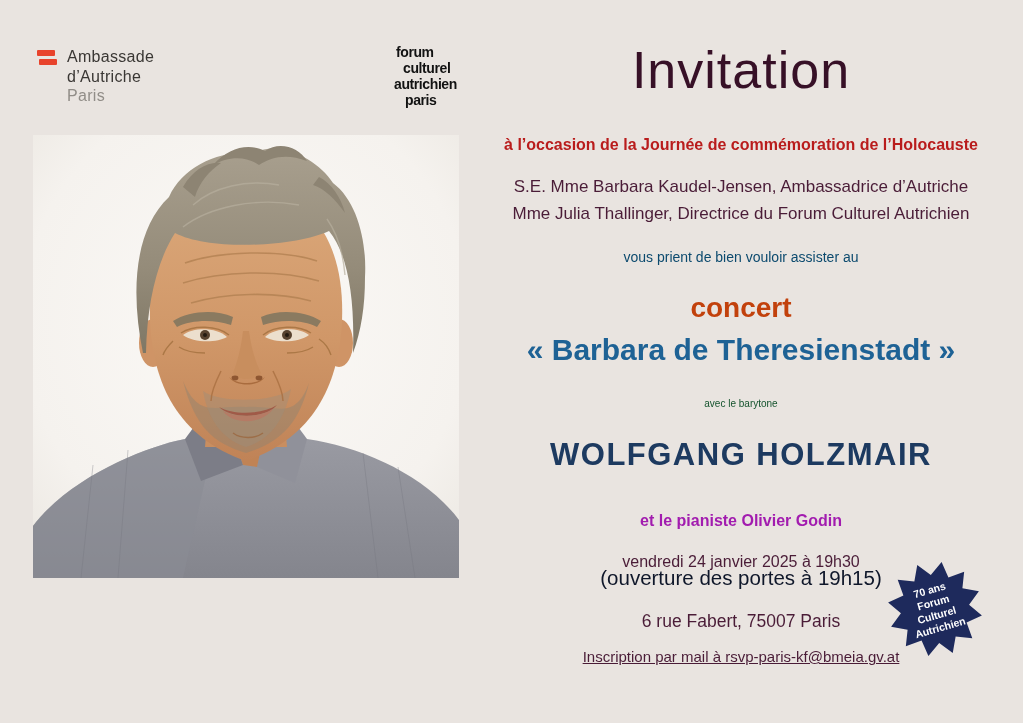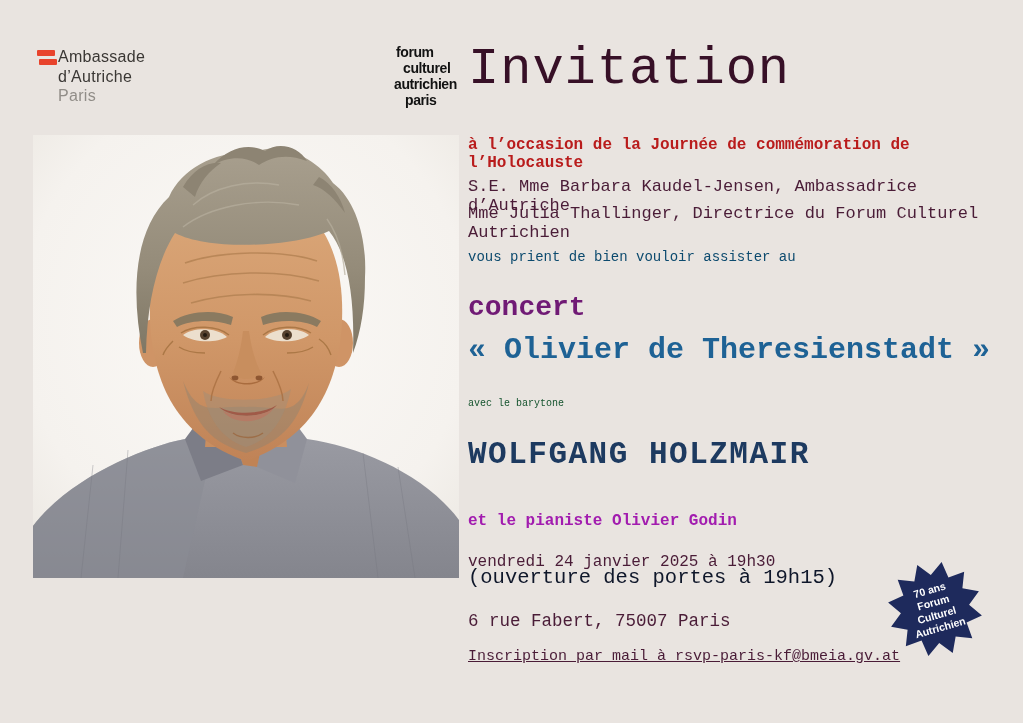--- a/index.html
+++ b/index.html
@@ -5,44 +5,44 @@
   html, body { margin: 0; padding: 0; }
   body {
     width: 1023px; height: 723px;
     background: #e9e4e0;
     font-family: "Liberation Sans", sans-serif;
     position: relative;
     overflow: hidden;
   }
 
   
-  .embassy { position: absolute; left: 37px; top: 47px; display: flex; }
+  .embassy { position: absolute; left: 37px; top: 47px; display: flex; gap: 9px; }
   .flag-icon { position: relative; width: 21px; height: 17px; margin-top: 3px; }
   .flag-icon .bar { position: absolute; height: 6px; border-radius: 1px; background: #e8432c; }
   .flag-icon .bar.top { left: 0; top: 0; width: 18px; }
   .flag-icon .bar.bottom { left: 2px; top: 9px; width: 18px; }
   .embassy-text { font-size: 16px; line-height: 19.5px; color: #3a3734; letter-spacing: 0.3px; }
   .embassy-text .muted { color: #918d88; }
 
   
   .forum-logo { position: absolute; left: 394px; top: 44px; color: #121212;
                 font-weight: 700; font-size: 14px; line-height: 16px; letter-spacing: -0.4px; }
   .forum-logo .l0 { margin-left: 2px; }
   .forum-logo .l1 { margin-left: 9px; }
   .forum-logo .l2 { margin-left: 0; }
   .forum-logo .l3 { margin-left: 11px; }
 
   
-  .rc { position: absolute; left: 468px; width: 546px; text-align: left; font-family: Liberation Mono, monospace; }
+  .rc { position: absolute; left: 468px; width: 546px; text-align: center; }
   .title       { top: 40px;  font-size: 52px;   color: #371027; font-weight: 400; letter-spacing: 1px; }
   .occasion    { top: 136px; font-size: 16px;   color: #b91c1c; font-weight: 700; }
   .host1       { top: 177px; font-size: 17px;   color: #4a1c37; }
   .host2       { top: 204px; font-size: 17px;   color: #4a1c37; }
   .request     { top: 249px; font-size: 14px; color: #0c4a6e; }
-  .concert     { top: 292px; font-size: 28px;   color: #701a75; font-weight: 700; }
+  .concert     { top: 292px; font-size: 28px;   color: #c2410c; font-weight: 700; }
   .event-title { top: 333px; font-size: 30px;   color: #1e6295; font-weight: 700; }
   .with-line   { top: 398px; font-size: 10px;   color: #14532d; }
   .artist      { top: 437px; font-size: 31px;   color: #1d3a60; font-weight: 700; letter-spacing: 1.5px; }
   .pianist     { top: 512px; font-size: 16px;   color: #a21caf; font-weight: 700; }
   .date-line   { top: 521px; font-size: 16px; color: #4a1c37; margin-top: 32px; }
   .doors-line  { top: 566px; font-size: 20.5px; color: #0f172a; }
   .address     { top: 611px; font-size: 17.5px; color: #4a1c37; }
   .rsvp-line   { top: 648px; font-size: 15px; }
   .rsvp-line a { color: #4a1c37; text-decoration: underline; cursor: pointer; }
 
@@ -186,21 +186,21 @@
     <path d="M200,298 C208,304 222,304 230,298" stroke="#9a6238" stroke-width="1.4" fill="none" opacity="0.7"></path>
   </svg>
 </div>
 
 <div class="rc title">Invitation</div>
 <div class="rc occasion">à l’occasion de la Journée de commémoration de l’Holocauste</div>
 <div class="rc host1">S.E. Mme Barbara Kaudel-Jensen, Ambassadrice d’Autriche</div>
 <div class="rc host2">Mme Julia Thallinger, Directrice du Forum Culturel Autrichien</div>
 <div class="rc request">vous prient de bien vouloir assister au</div>
 <div class="rc concert">concert</div>
-<div class="rc event-title">« Olivier de Theresienstadt »</div>
+<div class="rc event-title">« Barbara de Theresienstadt »</div>
 <div class="rc with-line">avec le barytone</div>
 <div class="rc artist">WOLFGANG HOLZMAIR</div>
 <div class="rc pianist">et le pianiste Olivier Godin</div>
 <div class="rc date-line">vendredi 24 janvier 2025 à 19h30</div>
 <div class="rc doors-line">(ouverture des portes à 19h15)</div>
 <div class="rc address">6 rue Fabert, 75007 Paris</div>
 <div class="rc rsvp-line">
   <a>Inscription par mail à rsvp-paris-kf@bmeia.gv.at</a>
 </div>
 

